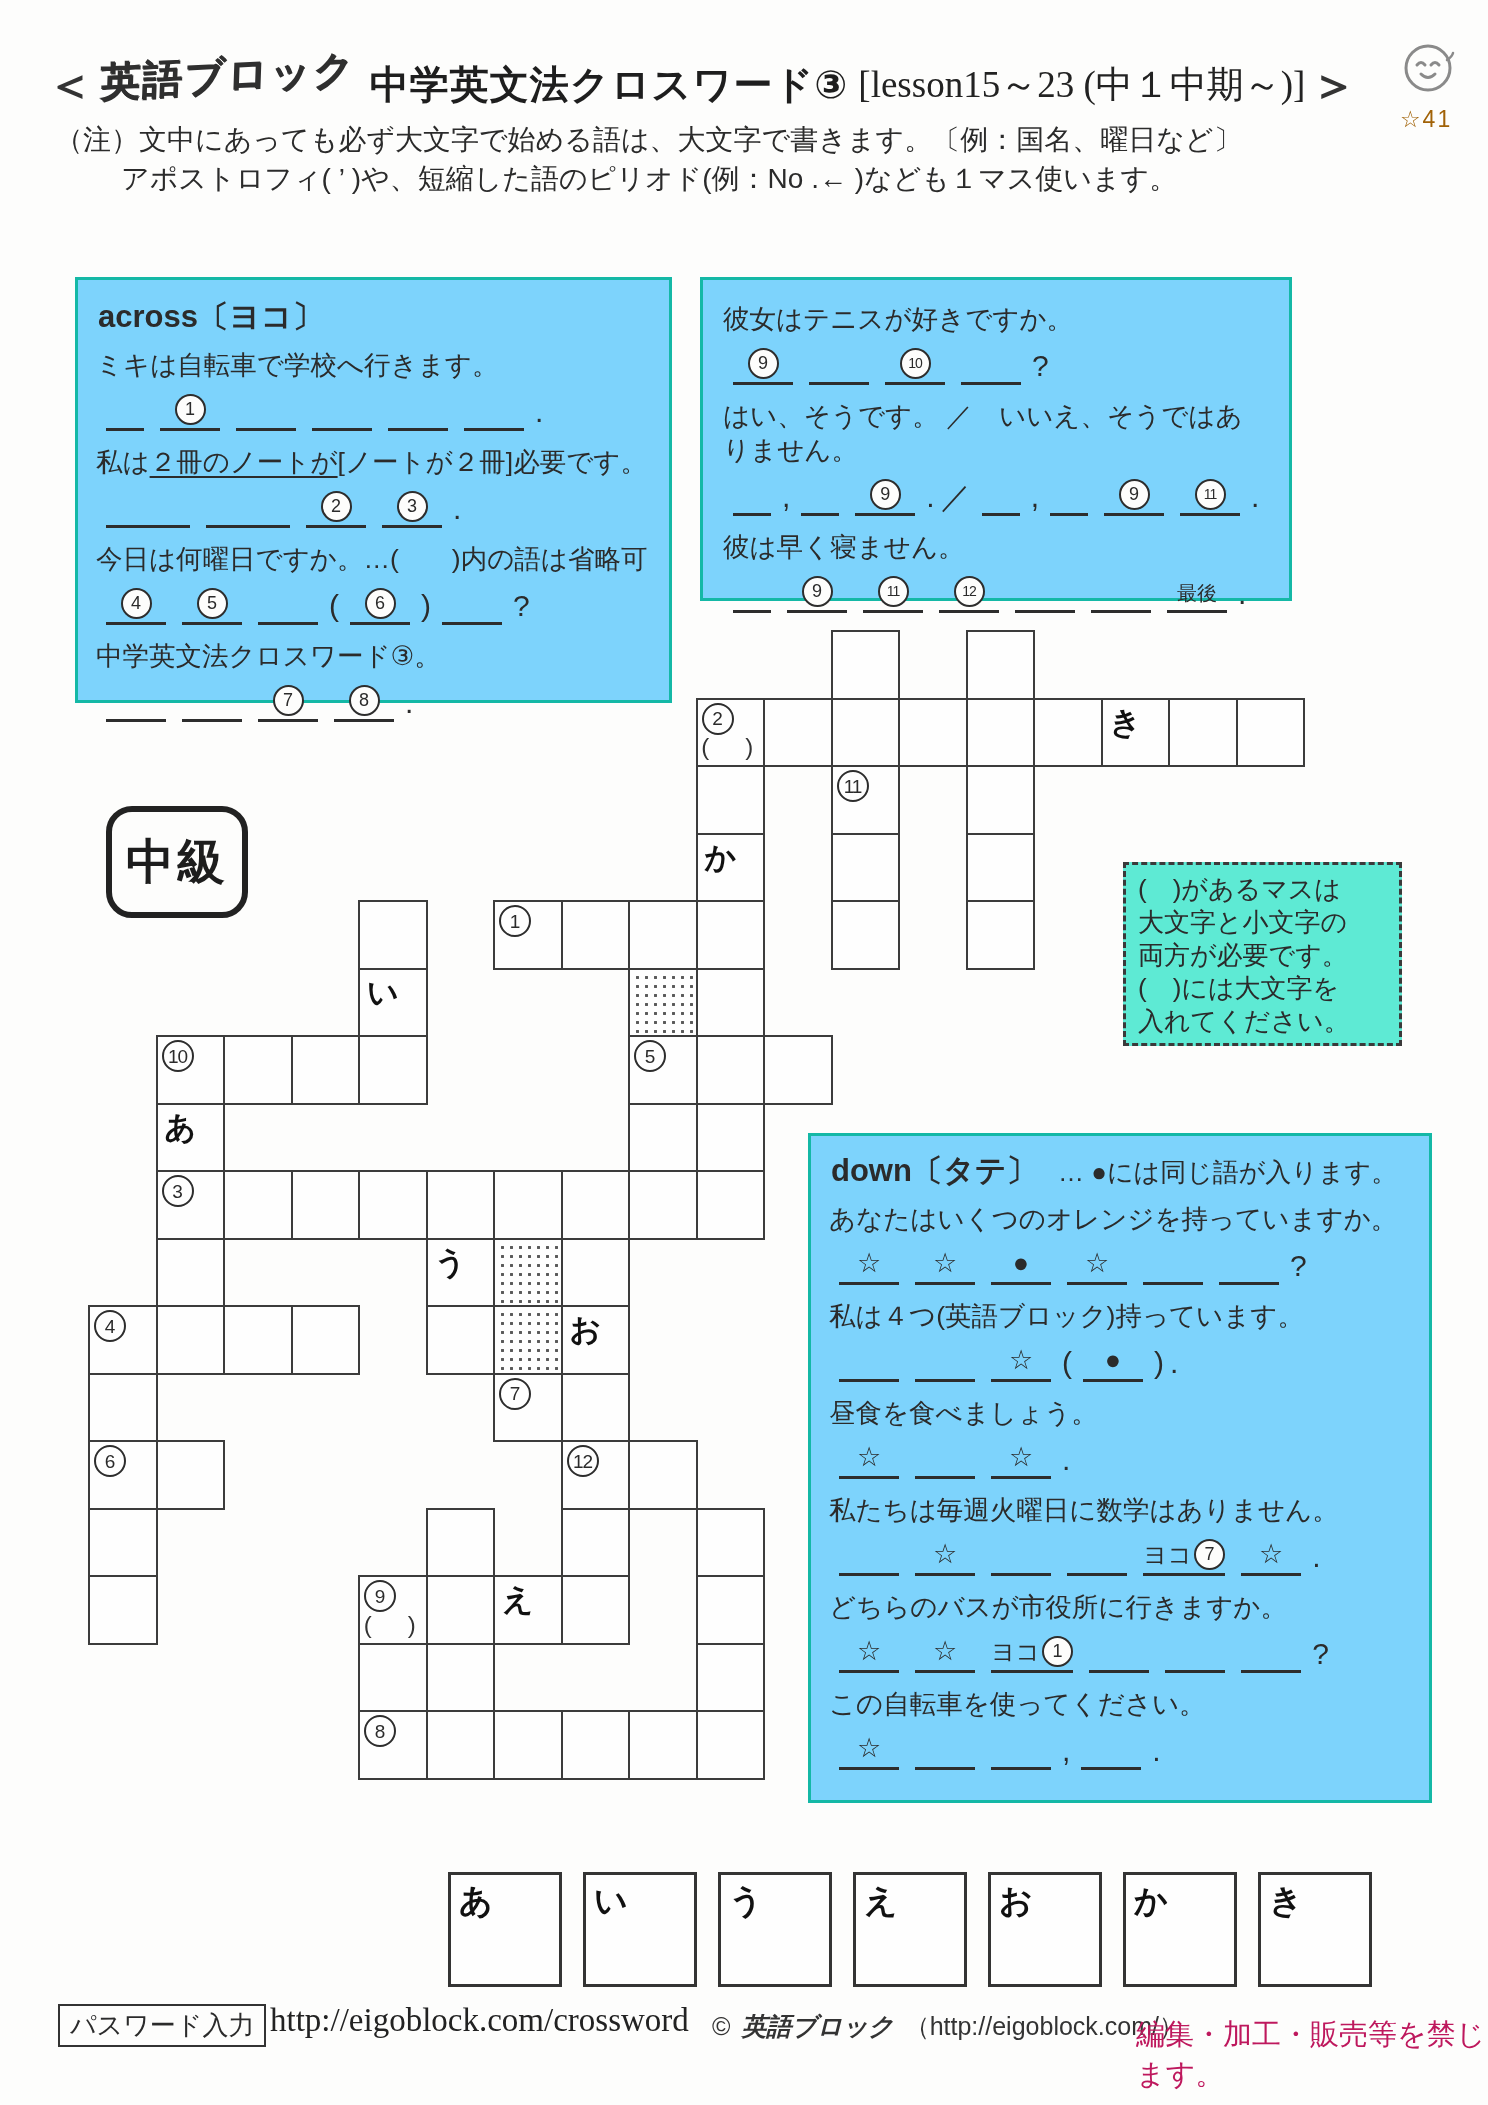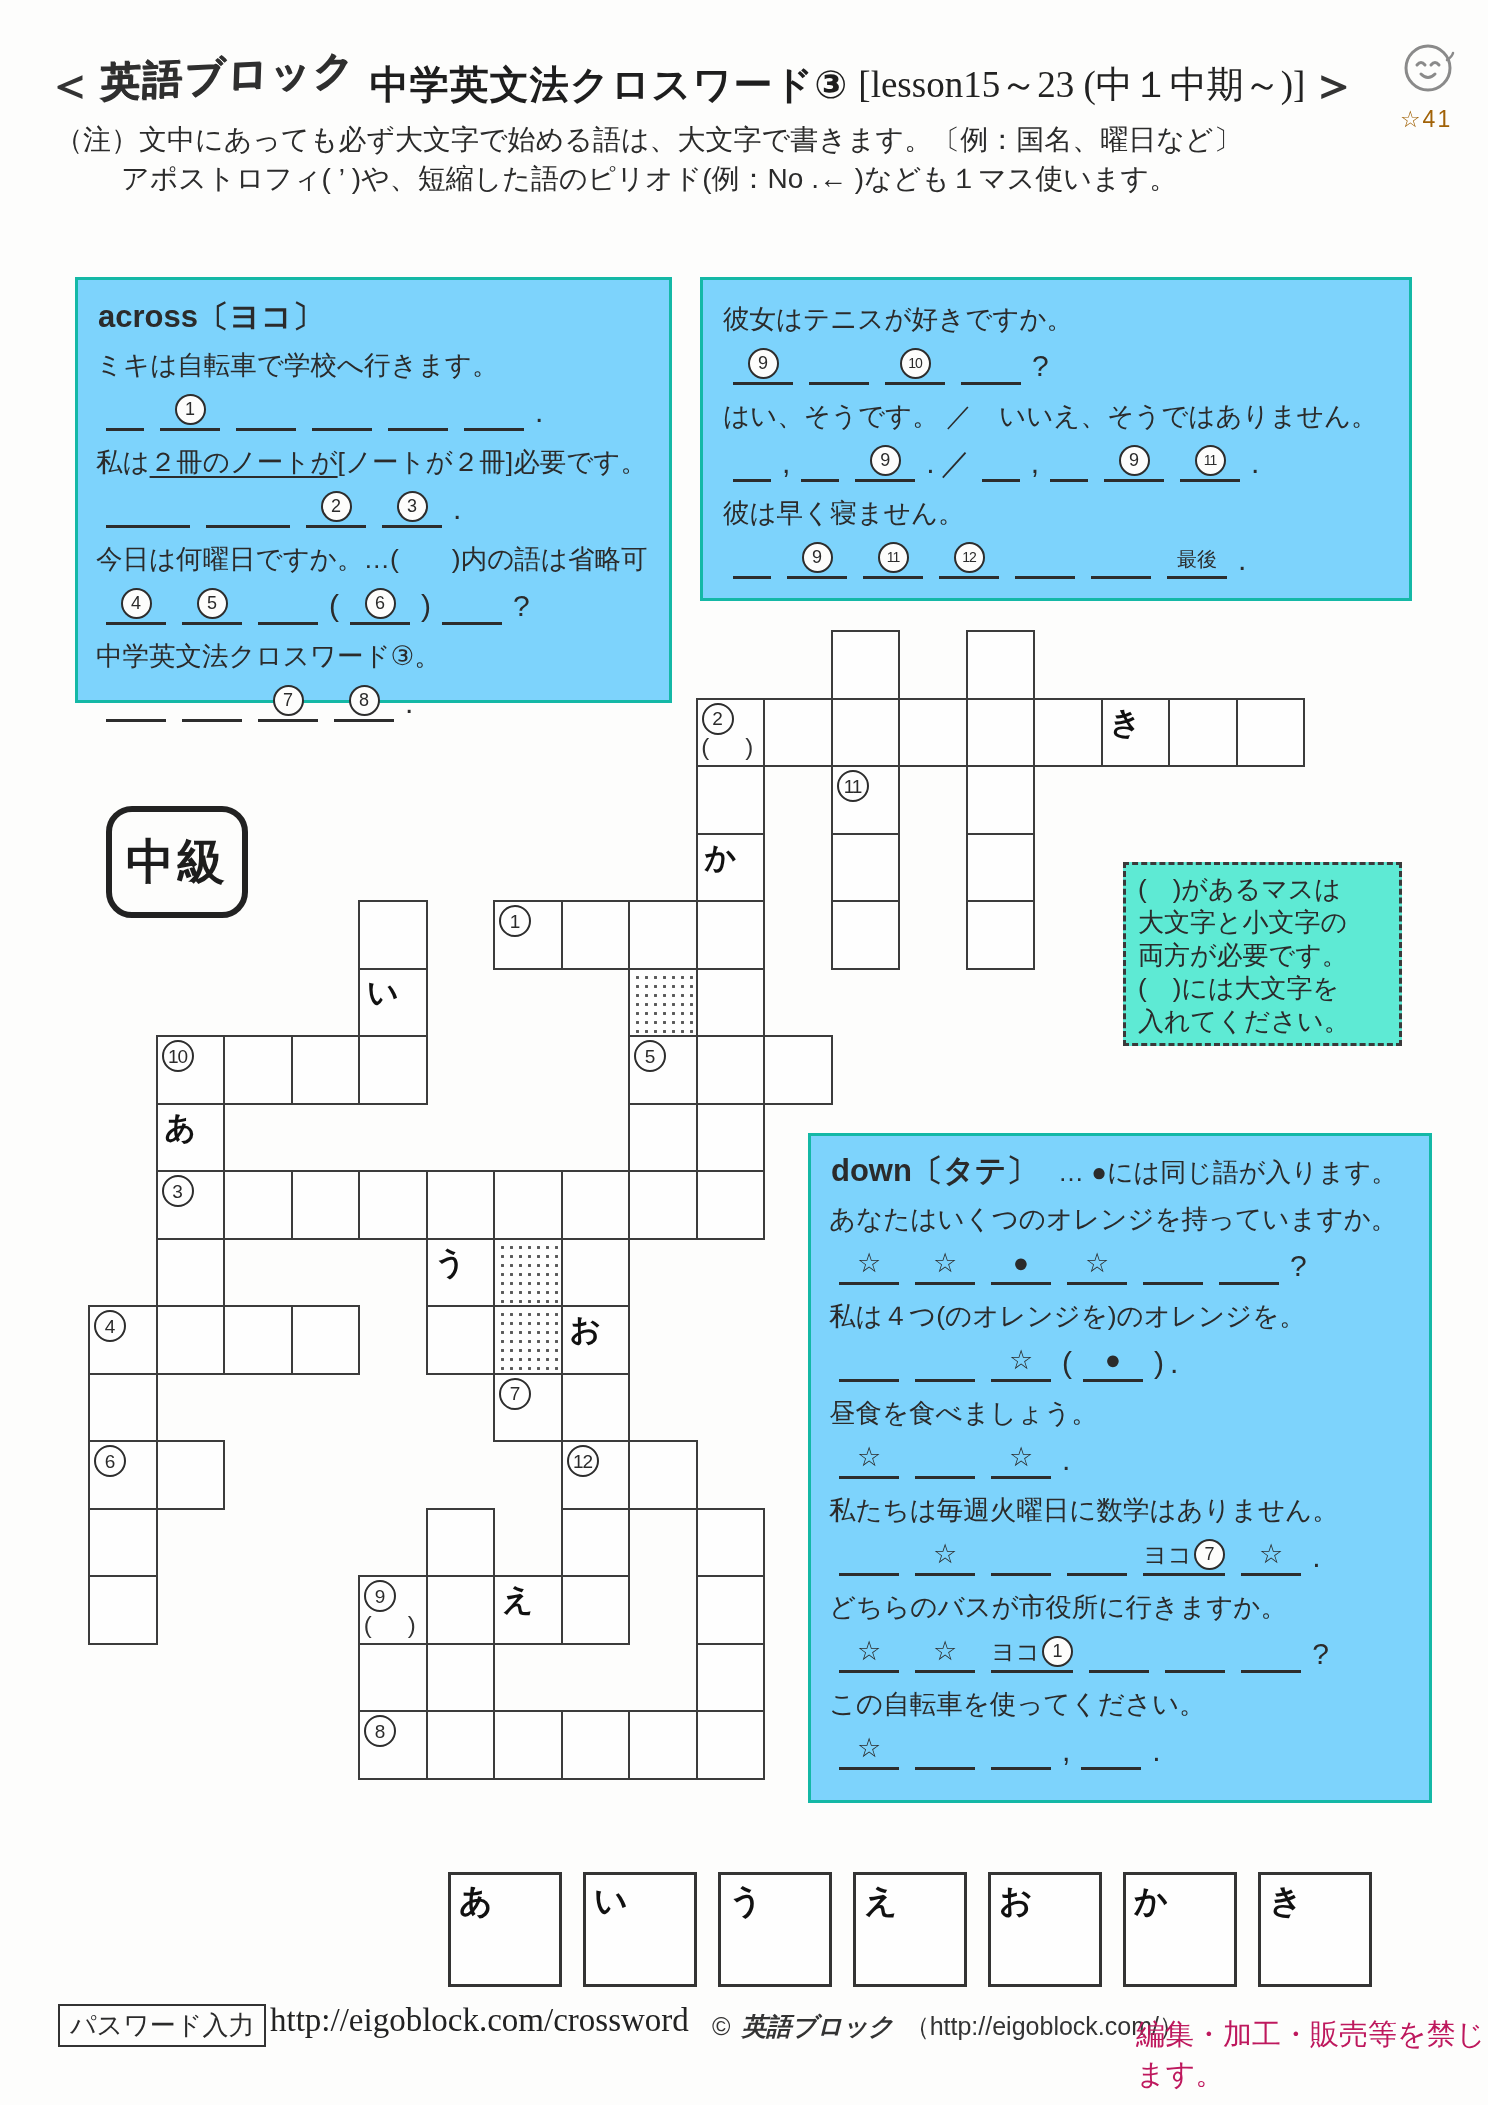--- a/index.html
+++ b/index.html
@@ -14,21 +14,21 @@
              text-shadow:1px 1px 0 #2f2f2f;}
   .hdr .ttl{font-size:39px;font-weight:800;letter-spacing:1px;vertical-align:middle;color:#1e1e1e;}
   .hdr .lsn{font-family:"Liberation Serif","DejaVu Serif",serif;font-size:37px;vertical-align:middle;margin-left:10px;color:#222;}
   .mascot{position:absolute;left:1398px;top:40px;}
   .starno{position:absolute;left:1400px;top:106px;font-size:23px;letter-spacing:2px;color:#a16207;}
   .note{position:absolute;left:55px;top:120px;font-size:28px;line-height:39px;color:#2b2b2b;}
   .note .l2{margin-left:66px;}
   
   .box{position:absolute;background:#7dd3fc;border:3px solid #14b8a6;box-sizing:border-box;}
   #acrossBox{left:75px;top:277px;width:597px;height:426px;padding:12px 18px;}
-  #rightBox{left:700px;top:277px;width:712px;height:324px;padding:12px 20px;}
+  #rightBox{left:700px;top:277px;width:592px;height:324px;padding:12px 20px;}
   #downBox{left:808px;top:1133px;width:624px;height:670px;padding:10px 18px;}
   .boxTitle{font-size:31px;font-weight:800;margin:4px 0 2px 2px;}
   .boxTitle .sub{font-weight:400;font-size:26px;margin-left:12px;}
   .clue{margin-top:10px;}
   .clue .jp{font-size:26.5px;line-height:34px;color:#2b2b2b;}
   .clue .jp u{text-decoration:underline;text-underline-offset:5px;}
   .blanks{margin:10px 0 14px 2px;white-space:nowrap;}
   .blank{display:inline-block;border-bottom:3px solid #2d2d2d;height:36px;min-width:60px;
          margin:0 8px;text-align:center;vertical-align:bottom;line-height:34px;font-size:25px;}
   .blank.sm{min-width:38px;}
@@ -275,21 +275,21 @@
     <div class="boxTitle">
       <span>down〔タテ〕</span>
       <span class="sub">… ●には同じ語が入ります。</span>
     </div>
     <div id="downClues">
         <div class="clue">
           <div class="jp">あなたはいくつのオレンジを持っていますか。</div>
           <div class="blanks"><span class="blank"><span class="sym">☆</span></span><span class="blank"><span class="sym">☆</span></span><span class="blank"><span class="sym">●</span></span><span class="blank"><span class="sym">☆</span></span><span class="blank">&nbsp;</span><span class="blank">&nbsp;</span><span class="punct">?</span></div>
         </div>
         <div class="clue">
-          <div class="jp">私は４つ(のオレンジを)のオレンジを。</div>
+          <div class="jp">私は４つ(英語ブロック)持っています。</div>
           <div class="blanks"><span class="blank">&nbsp;</span><span class="blank">&nbsp;</span><span class="blank"><span class="sym">☆</span></span><span class="punct">(</span><span class="blank"><span class="sym">●</span></span><span class="punct">)</span><span class="punct">.</span></div>
         </div>
         <div class="clue">
           <div class="jp">昼食を食べましょう。</div>
           <div class="blanks"><span class="blank"><span class="sym">☆</span></span><span class="blank">&nbsp;</span><span class="blank"><span class="sym">☆</span></span><span class="punct">.</span></div>
         </div>
         <div class="clue">
           <div class="jp">私たちは毎週火曜日に数学はありません。</div>
           <div class="blanks"><span class="blank">&nbsp;</span><span class="blank"><span class="sym">☆</span></span><span class="blank">&nbsp;</span><span class="blank">&nbsp;</span><span class="blank"><span class="pre">ヨコ</span><span class="cn">7</span></span><span class="blank"><span class="sym">☆</span></span><span class="punct">.</span></div>
         </div>

